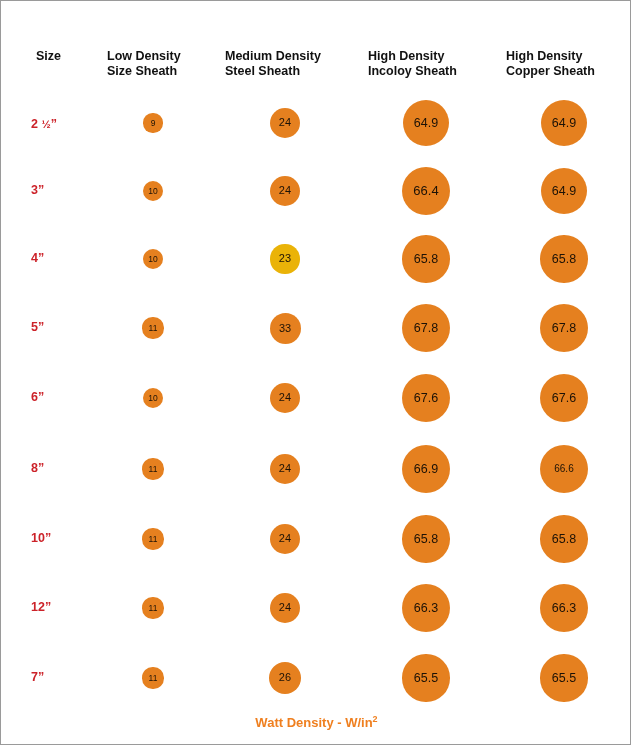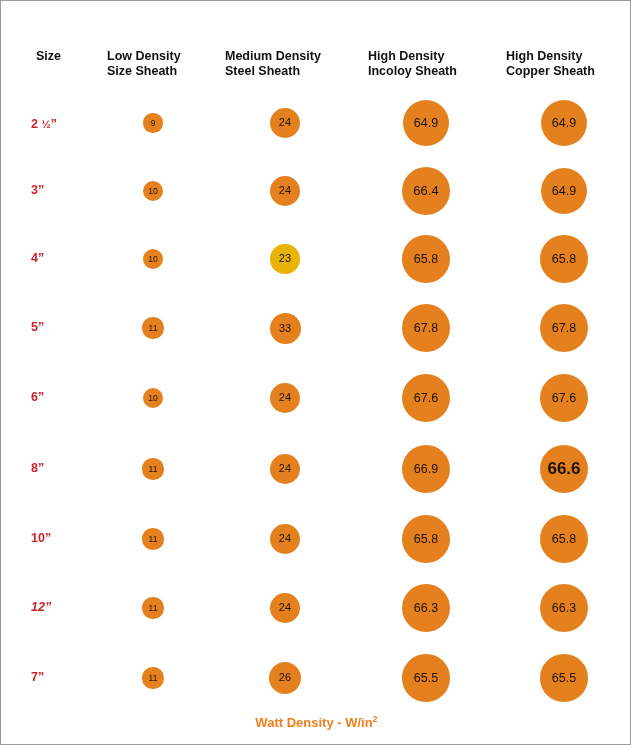--- a/index.html
+++ b/index.html
@@ -167,36 +167,36 @@
       <div class="bubble" style="width: 21.15px; height: 21.15px; left: 141.425px; top: 457.425px; background: rgb(229, 128, 31);">
         <span style="font-size: 8.5px; color: rgb(29, 18, 6);">11</span>
       </div>
       <div class="bubble" style="width: 30.12px; height: 30.12px; left: 268.94px; top: 452.94px; background: rgb(229, 128, 31);">
         <span style="font-size: 11px; color: rgb(29, 18, 6);">24</span>
       </div>
       <div class="bubble" style="width: 48.33px; height: 48.33px; left: 400.835px; top: 443.835px; background: rgb(229, 128, 31);">
         <span style="font-size: 12.5px; color: rgb(29, 18, 6);">66.9</span>
       </div>
       <div class="bubble" style="width: 48.12px; height: 48.12px; left: 538.94px; top: 443.94px; background: rgb(229, 128, 31);">
-        <span style="font-size: 17px; color: rgb(29, 18, 6); font-weight: bold;">66.6</span>
+        <span style="font-size: 10px; color: rgb(29, 18, 6);">66.6</span>
       </div>
       <div class="size-label" style="left: 30px; top: 530px;">10”</div>
       <div class="bubble" style="width: 21.15px; height: 21.15px; left: 141.425px; top: 527.425px; background: rgb(229, 128, 31);">
         <span style="font-size: 8.5px; color: rgb(29, 18, 6);">11</span>
       </div>
       <div class="bubble" style="width: 30.12px; height: 30.12px; left: 268.94px; top: 522.94px; background: rgb(229, 128, 31);">
         <span style="font-size: 11px; color: rgb(29, 18, 6);">24</span>
       </div>
       <div class="bubble" style="width: 47.56px; height: 47.56px; left: 401.22px; top: 514.22px; background: rgb(229, 128, 31);">
         <span style="font-size: 12.5px; color: rgb(29, 18, 6);">65.8</span>
       </div>
       <div class="bubble" style="width: 47.56px; height: 47.56px; left: 539.22px; top: 514.22px; background: rgb(229, 128, 31);">
         <span style="font-size: 12.5px; color: rgb(29, 18, 6);">65.8</span>
       </div>
-      <div class="size-label" style="left: 30px; top: 599px; font-style: italic;">12”</div>
+      <div class="size-label" style="left: 30px; top: 599px;">12”</div>
       <div class="bubble" style="width: 21.15px; height: 21.15px; left: 141.425px; top: 596.425px; background: rgb(229, 128, 31);">
         <span style="font-size: 8.5px; color: rgb(29, 18, 6);">11</span>
       </div>
       <div class="bubble" style="width: 30.12px; height: 30.12px; left: 268.94px; top: 591.94px; background: rgb(229, 128, 31);">
         <span style="font-size: 11px; color: rgb(29, 18, 6);">24</span>
       </div>
       <div class="bubble" style="width: 47.91px; height: 47.91px; left: 401.045px; top: 583.045px; background: rgb(229, 128, 31);">
         <span style="font-size: 12.5px; color: rgb(29, 18, 6);">66.3</span>
       </div>
       <div class="bubble" style="width: 47.91px; height: 47.91px; left: 539.045px; top: 583.045px; background: rgb(229, 128, 31);">

